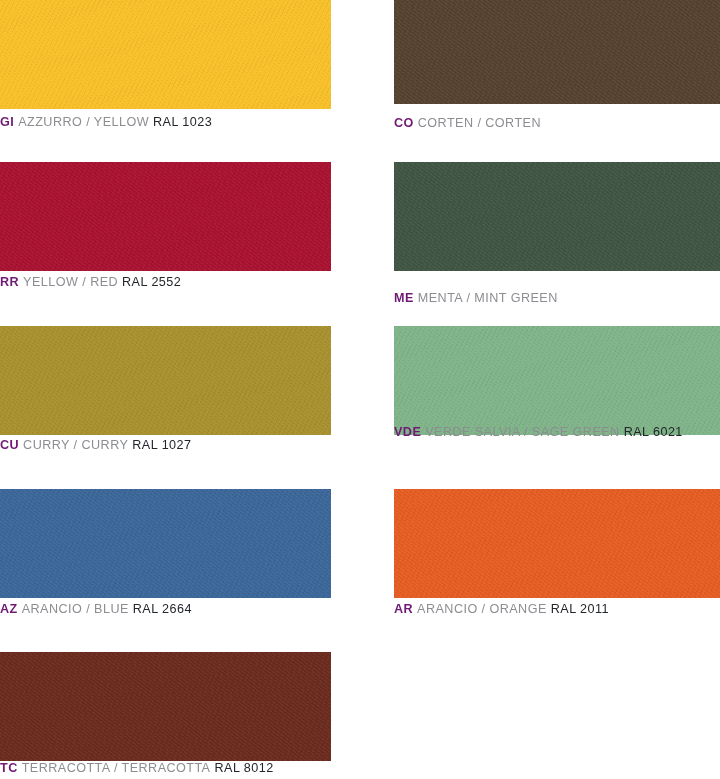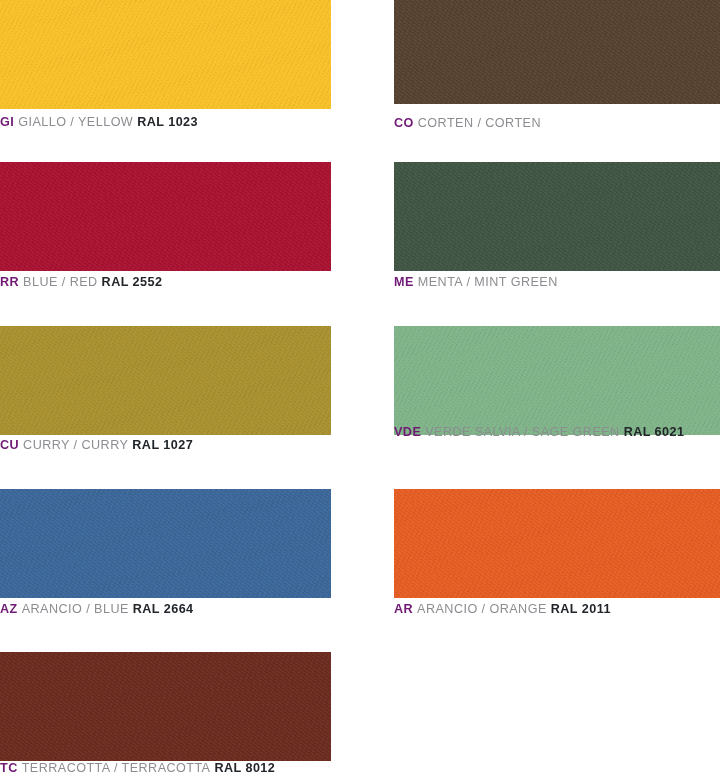--- a/index.html
+++ b/index.html
@@ -64,38 +64,38 @@
   .column-left .caption  { padding-left: 8px; }
   .caption .code {
     font-weight: bold;
     color: #701a75;
   }
   .caption .names {
     color: #8b8d91;
     font-weight: normal;
   }
   .caption .ral {
-    font-weight: bold;
+    font-weight: normal;
     color: #22262b;
   }
   .caption .sp { display: inline-block; width: 4px; }
 </style>
 </head>
 <body>
 
 <div class="sheet">
   <div class="column column-left">
       <div class="swatch-block" style="top: 0px; height: 109px;">
         <div class="swatch" title="GIALLO / YELLOW" style="background: rgb(247, 192, 40);"></div>
       </div>
-      <div class="caption" style="top: 116px;"><span class="code">GI</span><span class="sp"></span><span class="names">GIALLO / YELLOW</span><span class="sp"></span><span class="ral">RAL 1023</span></div>
+      <div class="caption" style="top: 116px;"><span class="code">GI</span><span class="sp"></span><span class="names">AZZURRO / YELLOW</span><span class="sp"></span><span class="ral">RAL 1023</span></div>
       <div class="swatch-block" style="top: 162px; height: 109px;">
         <div class="swatch" title="ROSSO / RED" style="background: rgb(168, 17, 48);"></div>
       </div>
-      <div class="caption" style="top: 276px;"><span class="code">RR</span><span class="sp"></span><span class="names">BLUE / RED</span><span class="sp"></span><span class="ral">RAL 2552</span></div>
+      <div class="caption" style="top: 276px;"><span class="code">RR</span><span class="sp"></span><span class="names">YELLOW / RED</span><span class="sp"></span><span class="ral">RAL 2552</span></div>
       <div class="swatch-block" style="top: 326px; height: 109px;">
         <div class="swatch" title="CURRY / CURRY" style="background: rgb(168, 144, 46);"></div>
       </div>
       <div class="caption" style="top: 439px;"><span class="code">CU</span><span class="sp"></span><span class="names">CURRY / CURRY</span><span class="sp"></span><span class="ral">RAL 1027</span></div>
       <div class="swatch-block" style="top: 489px; height: 109px;">
         <div class="swatch" title="AZZURRO / BLUE" style="background: rgb(58, 102, 152);"></div>
       </div>
       <div class="caption" style="top: 603px;"><span class="code">AZ</span><span class="sp"></span><span class="names">ARANCIO / BLUE</span><span class="sp"></span><span class="ral">RAL 2664</span></div>
       <div class="swatch-block" style="top: 652px; height: 109px;">
         <div class="swatch" title="TERRACOTTA / TERRACOTTA" style="background: rgb(107, 42, 30);"></div>
@@ -103,21 +103,21 @@
       <div class="caption" style="top: 762px;"><span class="code">TC</span><span class="sp"></span><span class="names">TERRACOTTA / TERRACOTTA</span><span class="sp"></span><span class="ral">RAL 8012</span></div>
     </div>
   <div class="column column-right">
       <div class="swatch-block" style="top: 0px; height: 104px;">
         <div class="swatch" title="CORTEN / CORTEN" style="background: rgb(85, 65, 47);"></div>
       </div>
       <div class="caption" style="top: 117px;"><span class="code">CO</span><span class="sp"></span><span class="names">CORTEN / CORTEN</span></div>
       <div class="swatch-block" style="top: 162px; height: 109px;">
         <div class="swatch" title="MENTA / MINT GREEN" style="background: rgb(63, 84, 67);"></div>
       </div>
-      <div class="caption" style="top: 276px;"><span class="code">ME</span><span class="sp"></span><span class="names">MENTA / MINT GREEN</span></div>
+      <div class="caption" style="top: 292px;"><span class="code">ME</span><span class="sp"></span><span class="names">MENTA / MINT GREEN</span></div>
       <div class="swatch-block" style="top: 326px; height: 109px;">
         <div class="swatch" title="VERDE SALVIA / SAGE GREEN" style="background: rgb(127, 179, 136);"></div>
       </div>
       <div class="caption" style="top: 426px;"><span class="code">VDE</span><span class="sp"></span><span class="names">VERDE SALVIA / SAGE GREEN</span><span class="sp"></span><span class="ral">RAL 6021</span></div>
       <div class="swatch-block" style="top: 489px; height: 109px;">
         <div class="swatch" title="ARANCIO / ORANGE" style="background: rgb(229, 92, 34);"></div>
       </div>
       <div class="caption" style="top: 603px;"><span class="code">AR</span><span class="sp"></span><span class="names">ARANCIO / ORANGE</span><span class="sp"></span><span class="ral">RAL 2011</span></div>
     </div>
 </div>

